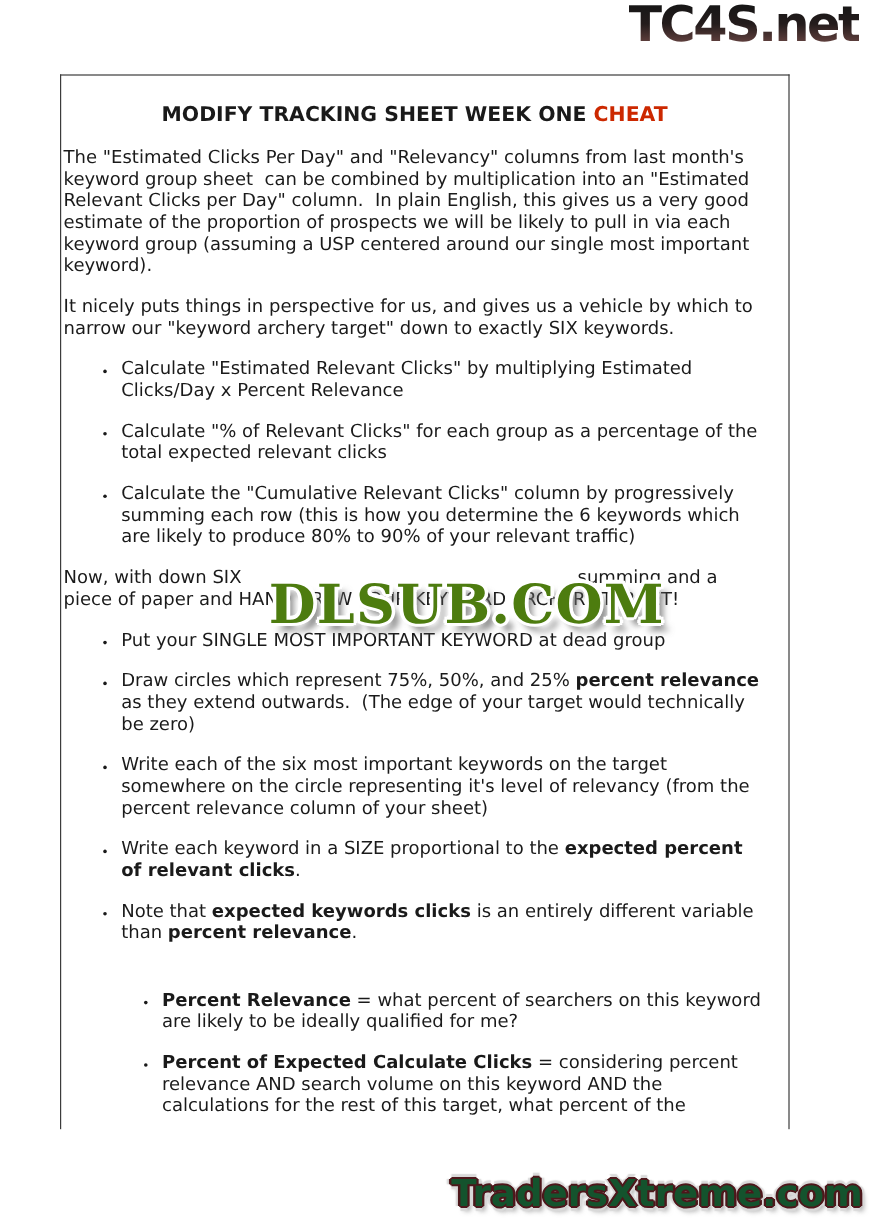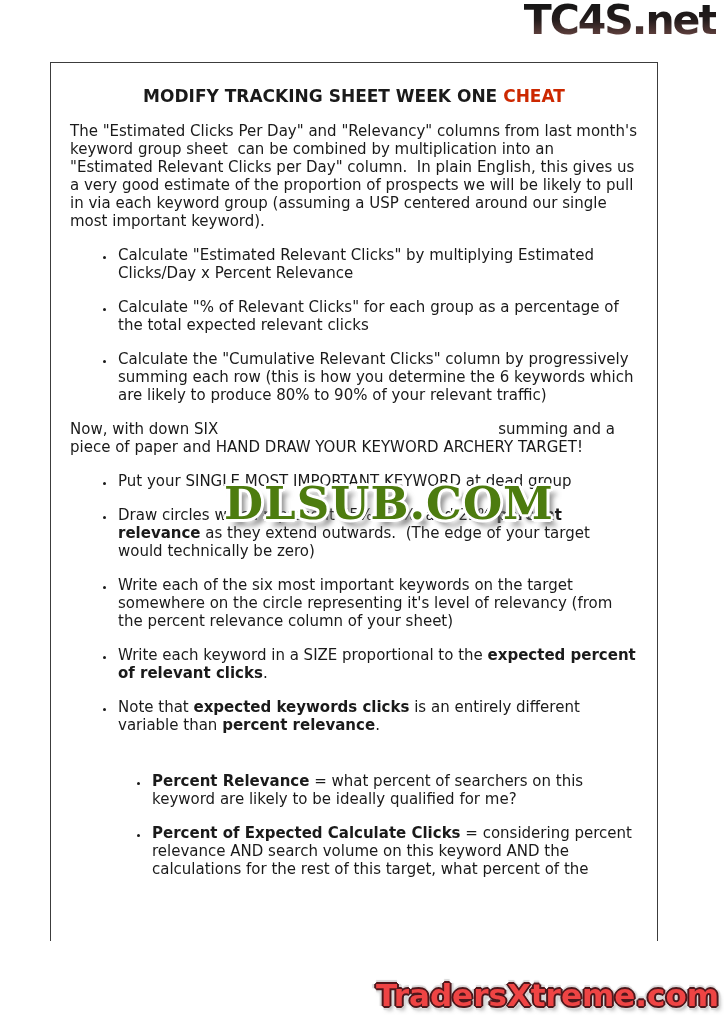--- a/index.html
+++ b/index.html
@@ -32,21 +32,21 @@
     }
   }
 
   
   .doc-box {
     position: absolute;
     left: 50px; top: 62px;
     width: 608px; height: 879px;
     border: 1px solid #3c3c3c;
     border-bottom: none;
-    padding: 23px 19px 0 19px;
+    padding: 23px 19px 0 2px;
     overflow: hidden;
     background: #ffffff;
   }
   .doc-title {
     text-align: center;
     font-size: 17px;
     font-weight: bold;
     letter-spacing: 0px;
     margin-bottom: 16px;
     white-space: pre-wrap;
@@ -96,21 +96,21 @@
   }
 
   
   .txtreme-logo {
     position: absolute;
     top: 977px; right: 5px;
     font-family: "DejaVu Sans", sans-serif;
     font-weight: bold;
     font-size: 31px;
     letter-spacing: 0px;
-    color: #ef4444;
+    color: #14532d;
     text-shadow:
       -1px -1px 0 #4e181c, 1px -1px 0 #4e181c,
       -1px 1px 0 #4e181c, 1px 1px 0 #4e181c,
       -2px 0 0 #4e181c, 2px 0 0 #4e181c,
       0 -2px 0 #4e181c, 0 2px 0 #4e181c,
       -4px 0 1px #d9d9d9, 4px 0 1px #d9d9d9,
       0 -4px 1px #d9d9d9, 0 4px 1px #d9d9d9,
       3px 4px 4px rgba(130,130,130,0.7);
   }
 </style>
@@ -118,20 +118,21 @@
 <body>
 
 <div class="tc4s-logo">TC4S.net</div>
 
 <div class="doc-box">
 
   <div class="doc-title"><span>MODIFY TRACKING SHEET WEEK ONE </span><span class="highlight">CHEAT</span></div>
 
   <p>The "Estimated Clicks Per Day" and "Relevancy" columns from last month's keyword group sheet  can be combined by multiplication into an "Estimated Relevant Clicks per Day" column.  In plain English, this gives us a very good estimate of the proportion of prospects we will be likely to pull in via each keyword group (assuming a USP centered around our single most important keyword).</p>
 
+  <p>It nicely puts things in perspective for us, and gives us a vehicle by which to narrow our "keyword archery target" down to exactly SIX keywords.</p>
 
   <ul class="step-list">
       <li>Calculate "Estimated Relevant Clicks" by multiplying Estimated Clicks/Day x Percent Relevance</li>
       <li>Calculate "% of Relevant Clicks" for each group as a percentage of the total expected relevant clicks</li>
       <li>Calculate the "Cumulative Relevant Clicks" column by progressively summing each row (this is how you determine the 6 keywords which are likely to produce 80% to 90% of your relevant traffic)</li>
     </ul>
 
   <p class="now-para"><span>Now, with down SIX</span><span class="wm-gap"></span><span>summing and a</span><br><span>piece of paper and HAND DRAW YOUR KEYWORD ARCHERY TARGET!</span></p>
 
   <ul class="step-list">

